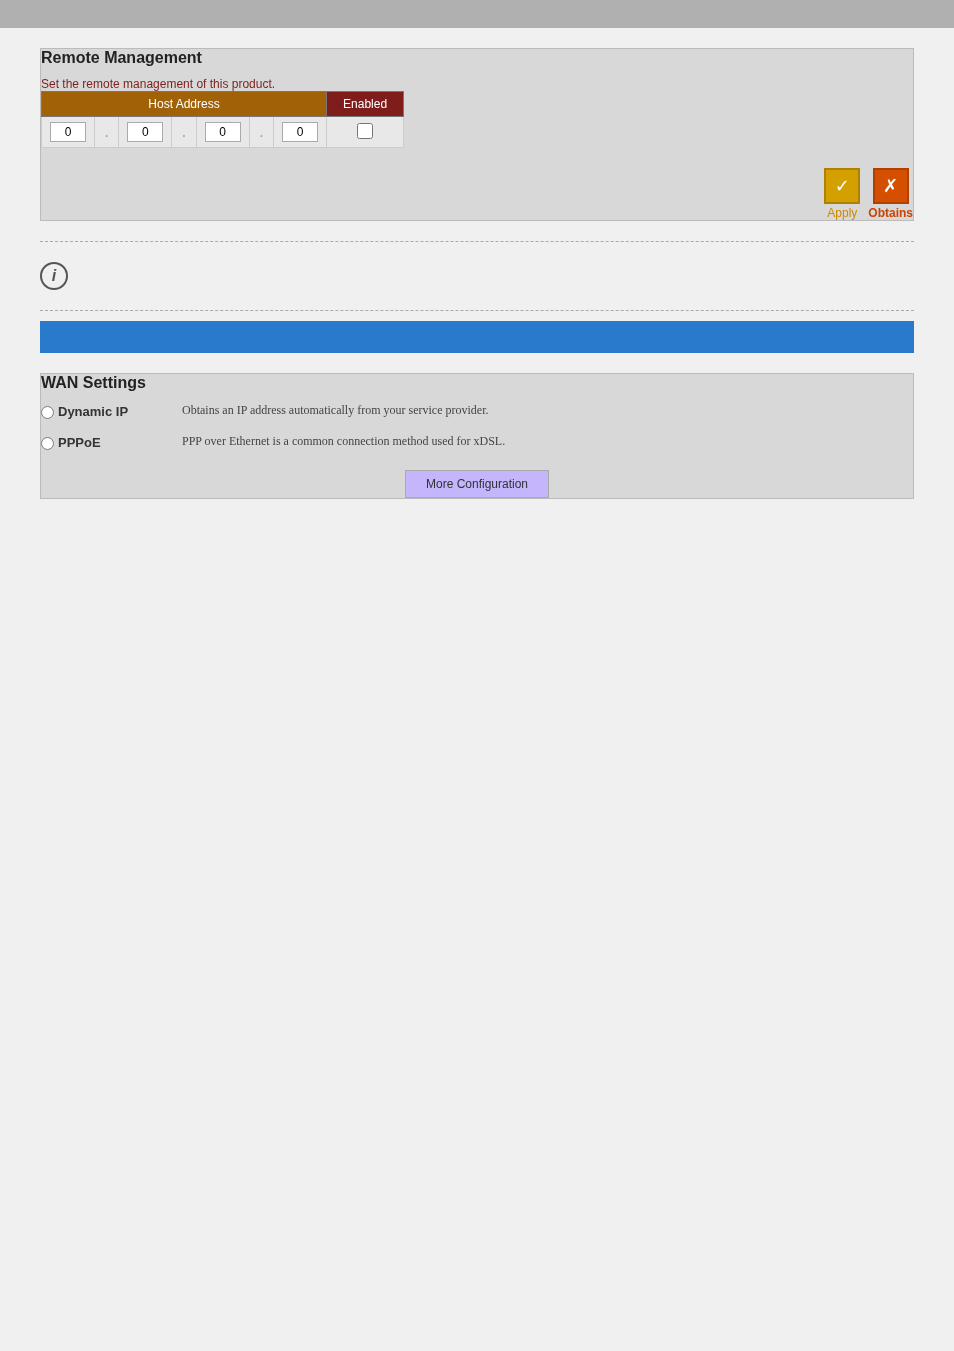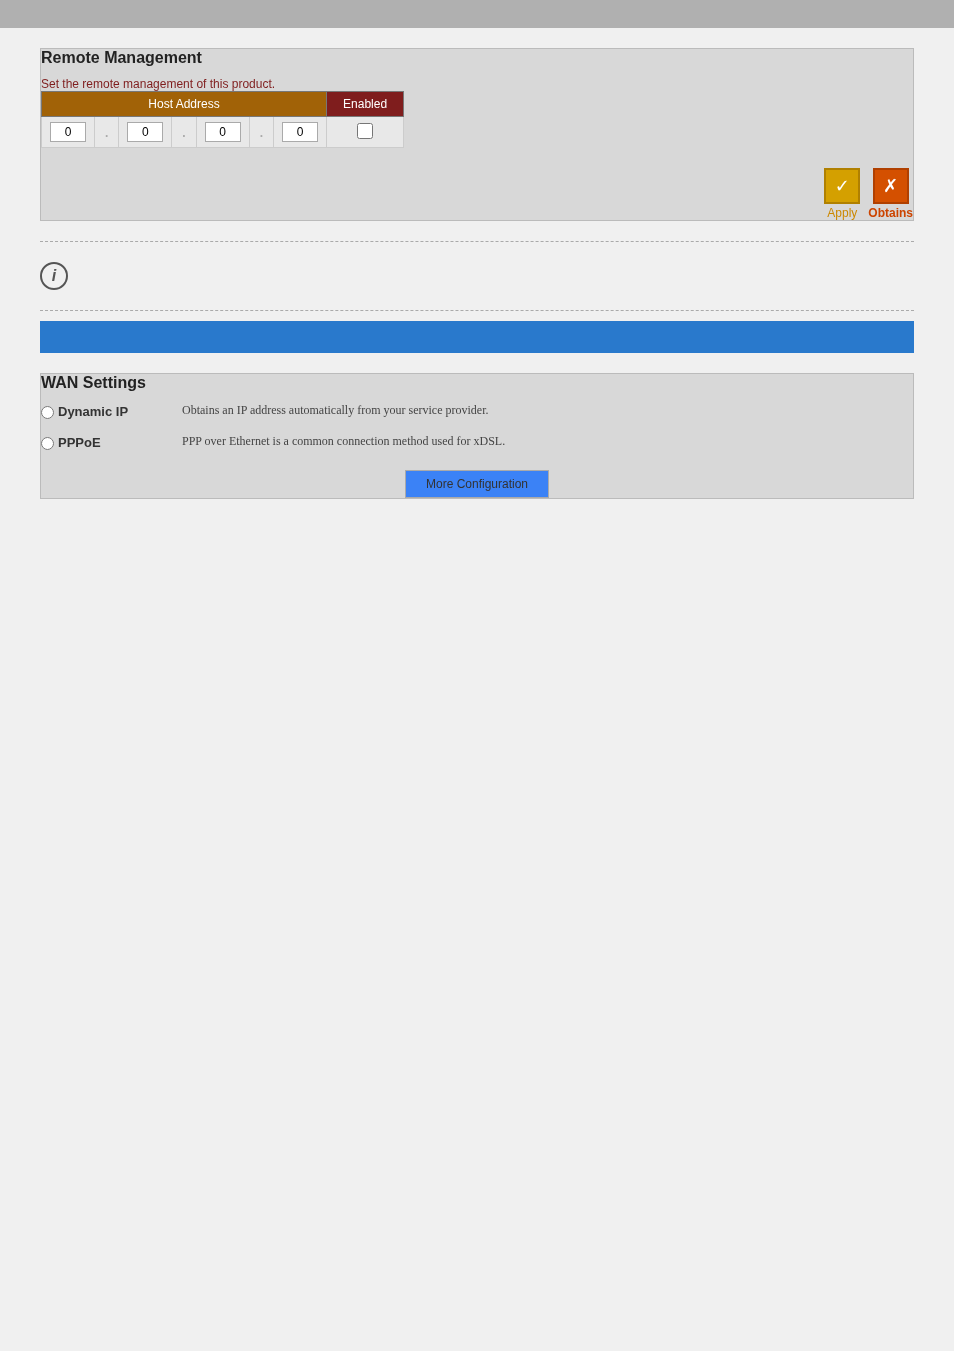--- a/index.html
+++ b/index.html
@@ -220,21 +220,21 @@
       font-family: Liberation Serif, serif;
     }
 
     .more-config-row {
       display: flex;
       justify-content: center;
       margin-top: 20px;
     }
 
     .more-config-btn {
-      background: #3b82f6;
+      background: #c4b5fd;
       border: 1px solid #aaa;
       padding: 6px 20px;
       font-size: 12px;
       cursor: pointer;
       color: #333;
     }
   </style>
 </head>
 <body>
 

